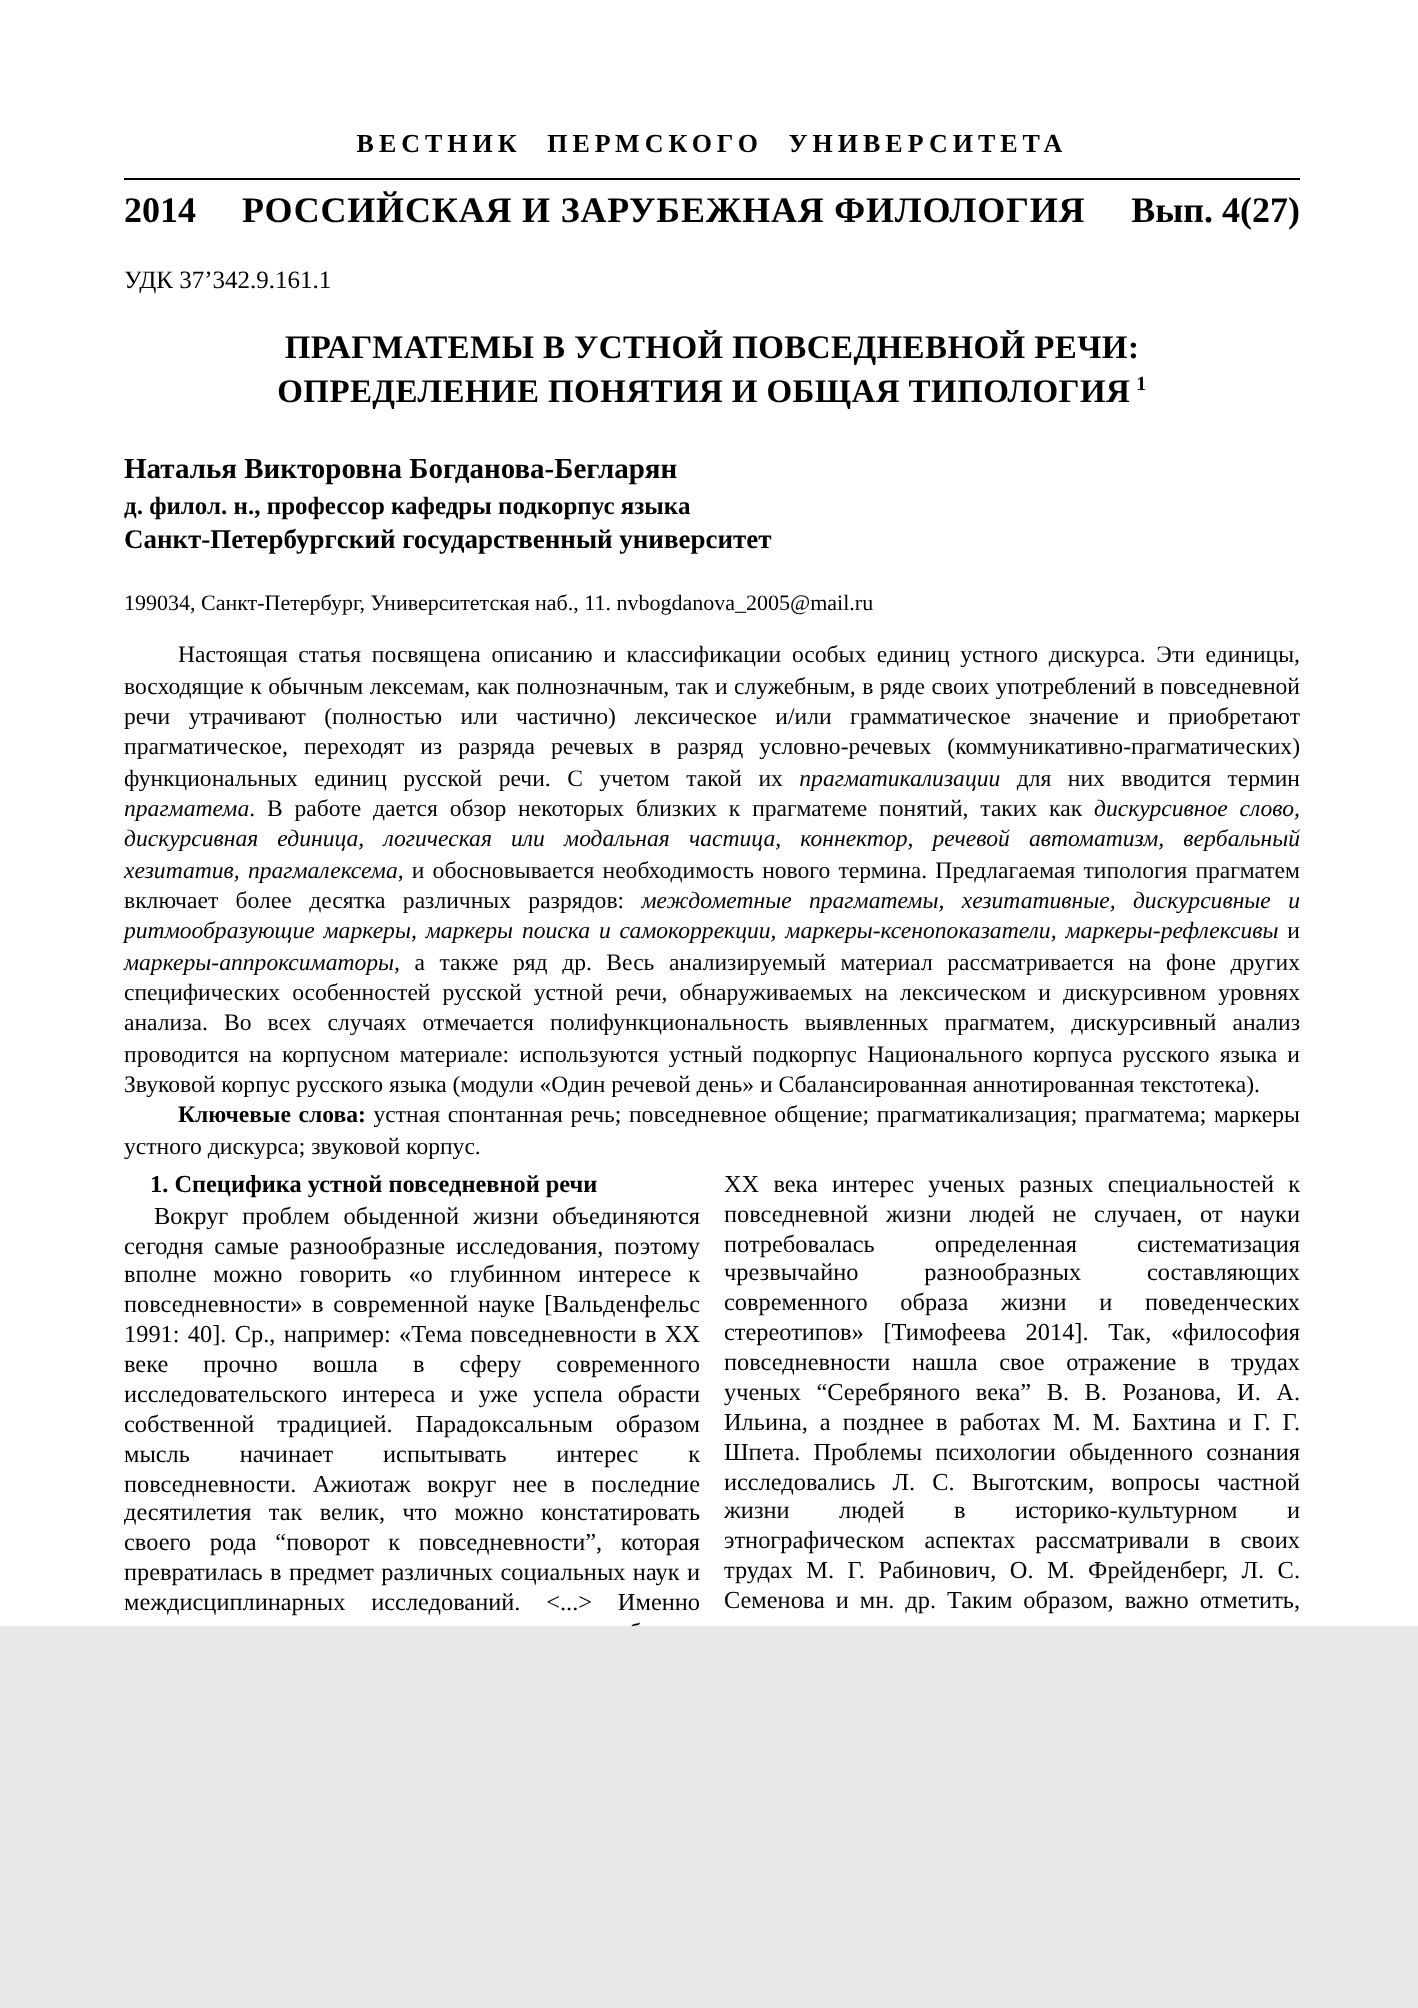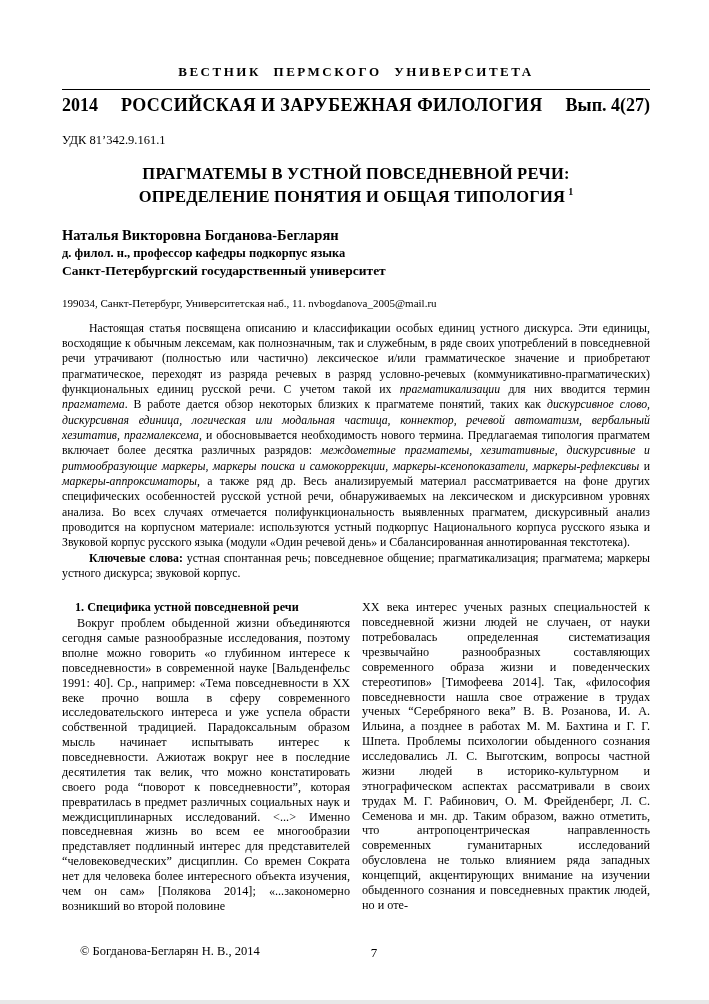--- a/index.html
+++ b/index.html
@@ -1,19 +1,19 @@
 <!DOCTYPE html>
 <html><head>
 <meta charset="utf-8">
 <style>
   html, body { margin: 0; padding: 0; background: #e8e8e8; }
   .page {
     position: relative;
     width: 709px;
-    height: 1000px;
+    height: 813px;
     margin: 0 auto;
     background: #ffffff;
     color: #000000;
     font-family: "Liberation Serif", "DejaVu Serif", serif;
     overflow: hidden;
   }
   .content {
     position: absolute;
     left: 62px;
     top: 0;
@@ -63,21 +63,21 @@
     margin: 11px 0 0 0;
     font-size: 11.8px;
     line-height: 1.3;
     text-align: justify;
     text-indent: 27px;
   }
   .abstract .it { font-style: italic; }
   .abstract.kw { margin-top: 0; }
   .abstract.kw b { font-weight: bold; }
   .cols {
-    margin-top: 19px;
+    margin-top: 4px;
     display: flex;
     gap: 12px;
     justify-content: space-between;
   }
   .col {
     flex: 1 1 0;
     font-size: 12.2px;
     line-height: 1.22;
     text-align: justify;
   }
@@ -113,21 +113,21 @@
 
     <div class="masthead">ВЕСТНИК ПЕРМСКОГО УНИВЕРСИТЕТА</div>
     <div class="rule"></div>
 
     <div class="info-row">
       <span>2014</span>
       <span class="series">РОССИЙСКАЯ И ЗАРУБЕЖНАЯ ФИЛОЛОГИЯ</span>
       <span>Вып. 4(27)</span>
     </div>
 
-    <div class="udc">УДК 81’342.9.161.1</div>
+    <div class="udc">УДК 37’342.9.161.1</div>
 
     <h1 class="title">
       <span>ПРАГМАТЕМЫ В УСТНОЙ ПОВСЕДНЕВНОЙ РЕЧИ:</span><br>
       <span>ОПРЕДЕЛЕНИЕ ПОНЯТИЯ И ОБЩАЯ ТИПОЛОГИЯ</span><sup>1</sup>
     </h1>
 
     <div class="author">
       <div class="a-name">Наталья Викторовна Богданова-Бегларян</div>
       <div class="a-degree">д. филол. н., профессор кафедры подкорпус языка</div>
       <div class="a-affil">Санкт-Петербургский государственный университет</div>

